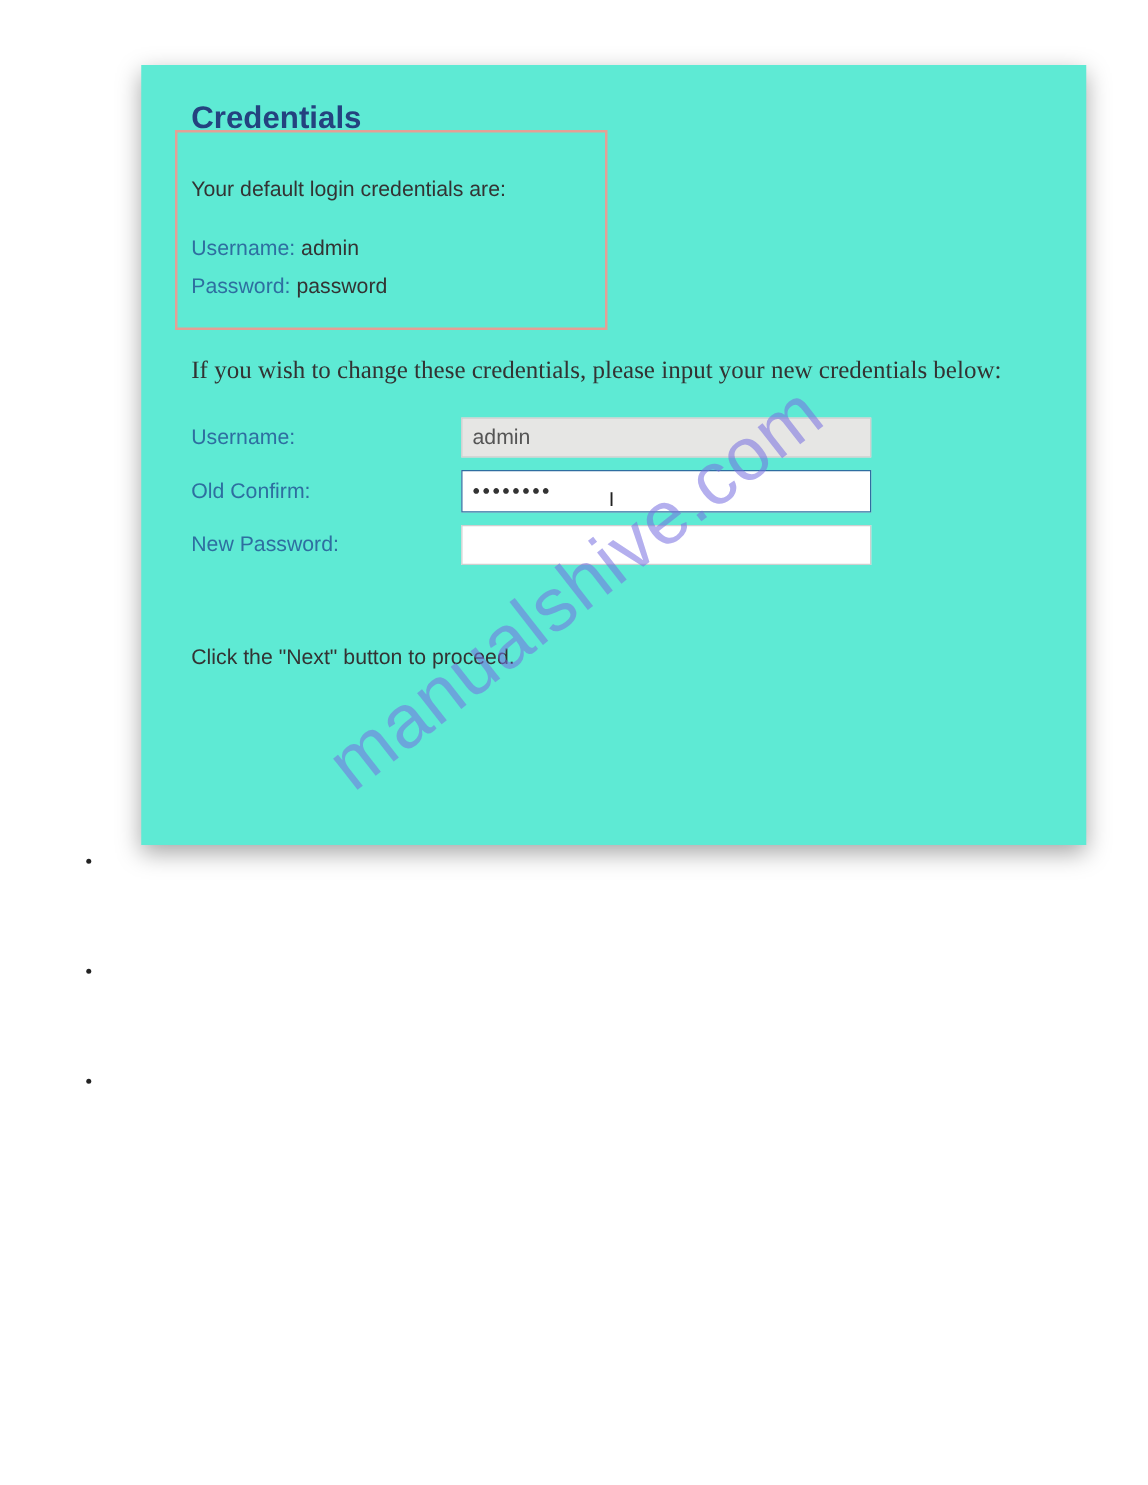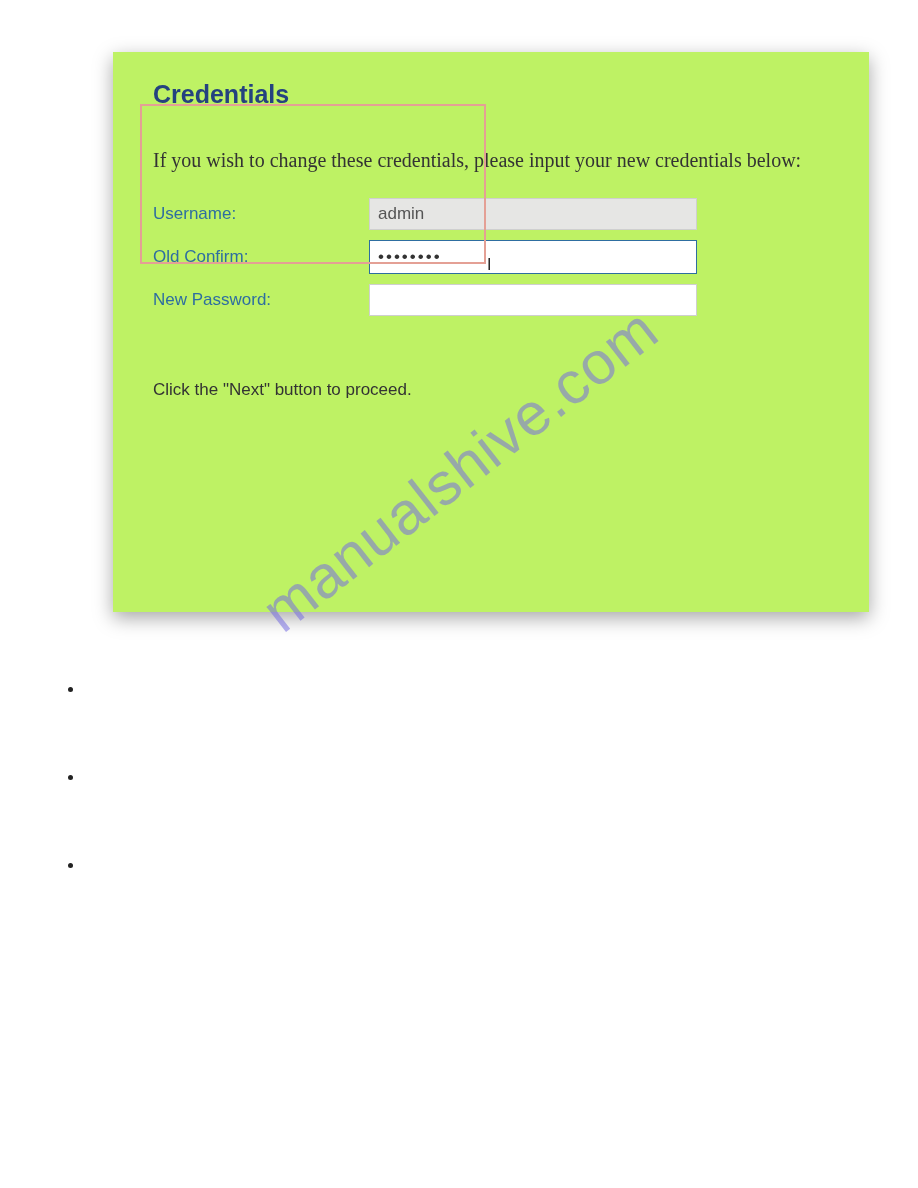--- a/index.html
+++ b/index.html
@@ -14,22 +14,22 @@
   .page {
     width: 918px;
     height: 1188px;
     position: relative;
   }
   .panel {
     position: absolute;
     left: 113px;
     top: 52px;
     width: 756px;
-    height: 560px;
-    background: #bef264;
+    height: 624px;
+    background: #5eead4;
     box-shadow: 0 6px 18px rgba(0,0,0,0.35);
     padding: 0;
     box-sizing: border-box;
   }
   .panel-inner {
     padding: 28px 36px 18px 40px;
   }
   .heading {
     color: #24427f;
     font-size: 25px;
@@ -148,20 +148,32 @@
 </style>
 </head>
 <body>
 
 <div class="page">
 
   <div class="panel">
     <div class="panel-inner">
       <h1 class="heading">Credentials</h1>
 
+      <div class="creds-block">
+        <div>Your default login credentials are:</div>
+        <div style="height:16px"></div>
+        <div>
+          <span class="label">Username:</span>
+          <span>admin</span>
+        </div>
+        <div>
+          <span class="label">Password:</span>
+          <span>password</span>
+        </div>
+      </div>
 
       <div class="instr">If you wish to change these credentials, please input your new credentials below:</div>
 
       <div class="form-grid">
         <div class="form-row">
           <div class="form-label">Username:</div>
           <input class="form-input" disabled="" value="admin" style="">
         </div>
 
         <div class="form-row">

